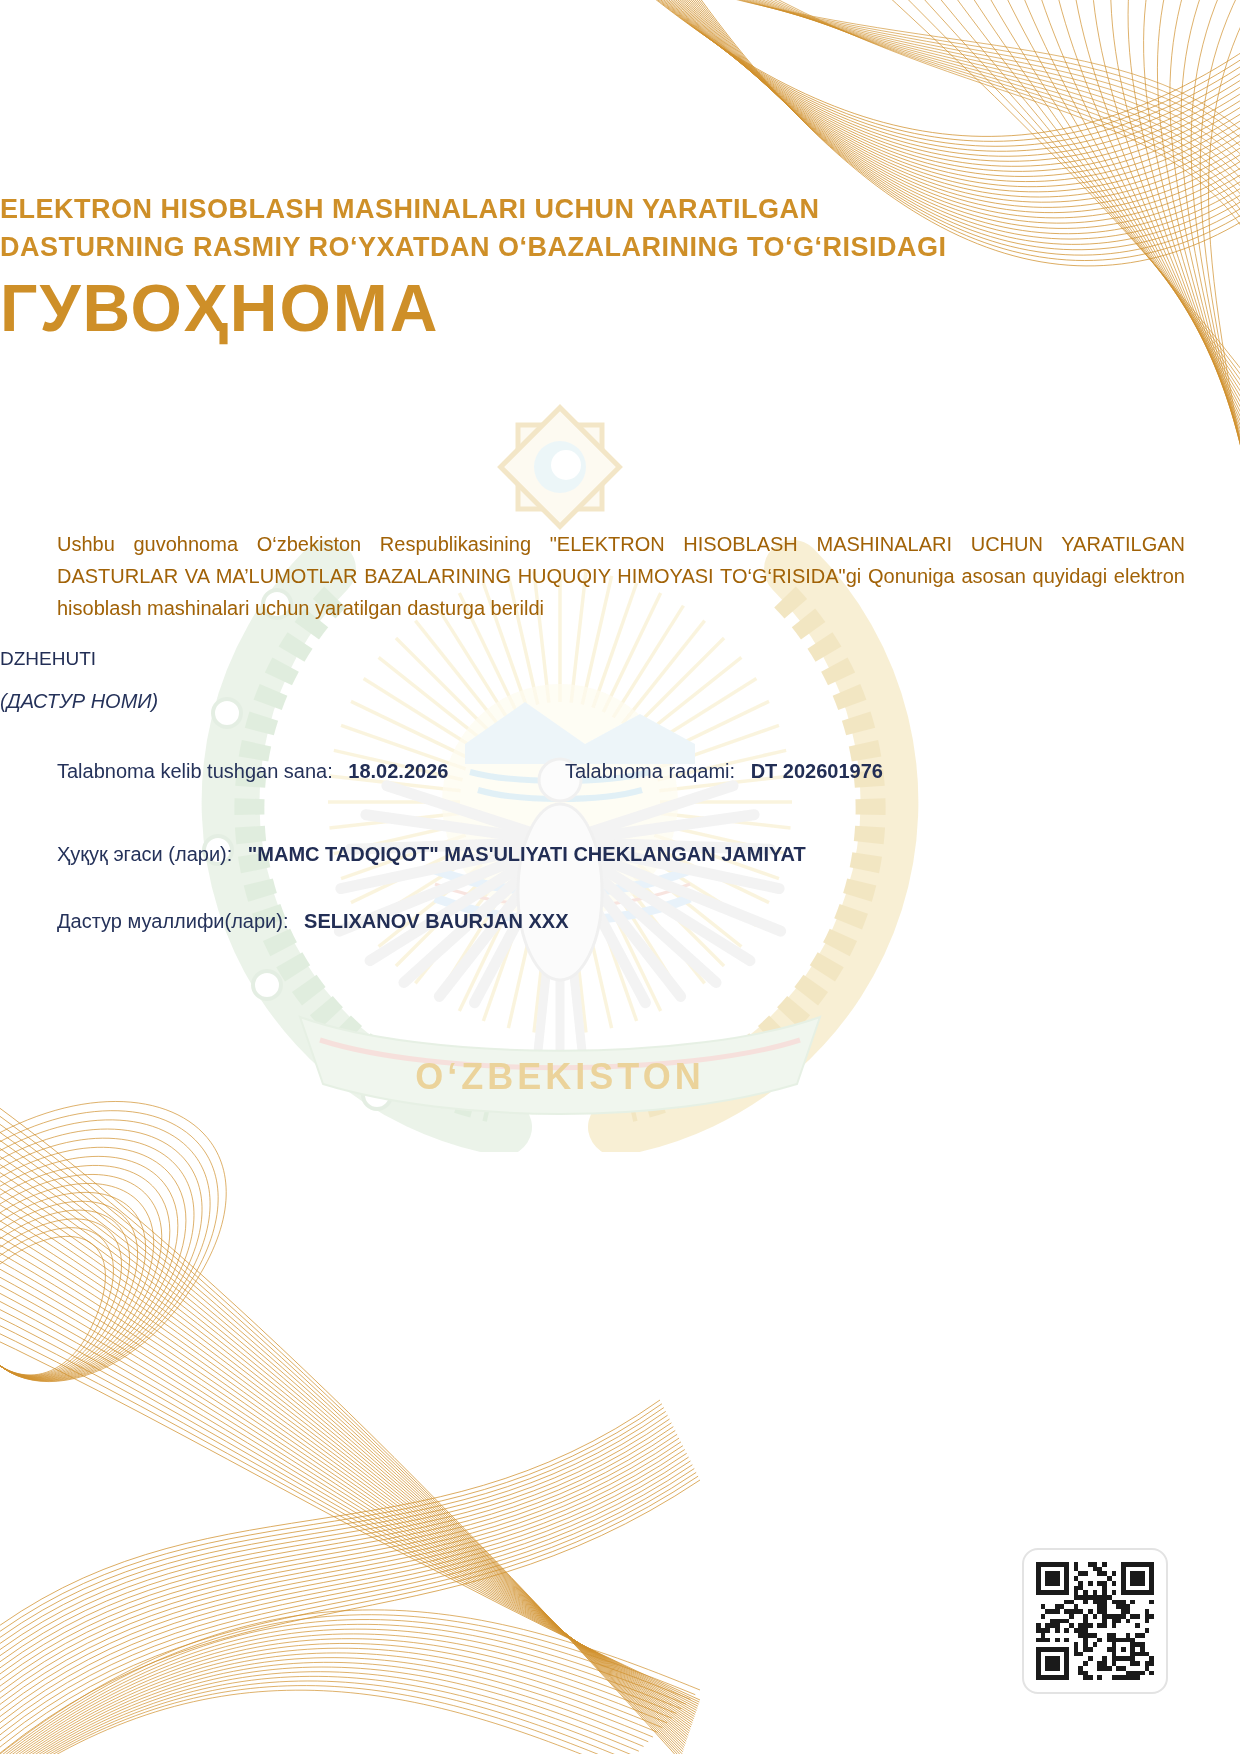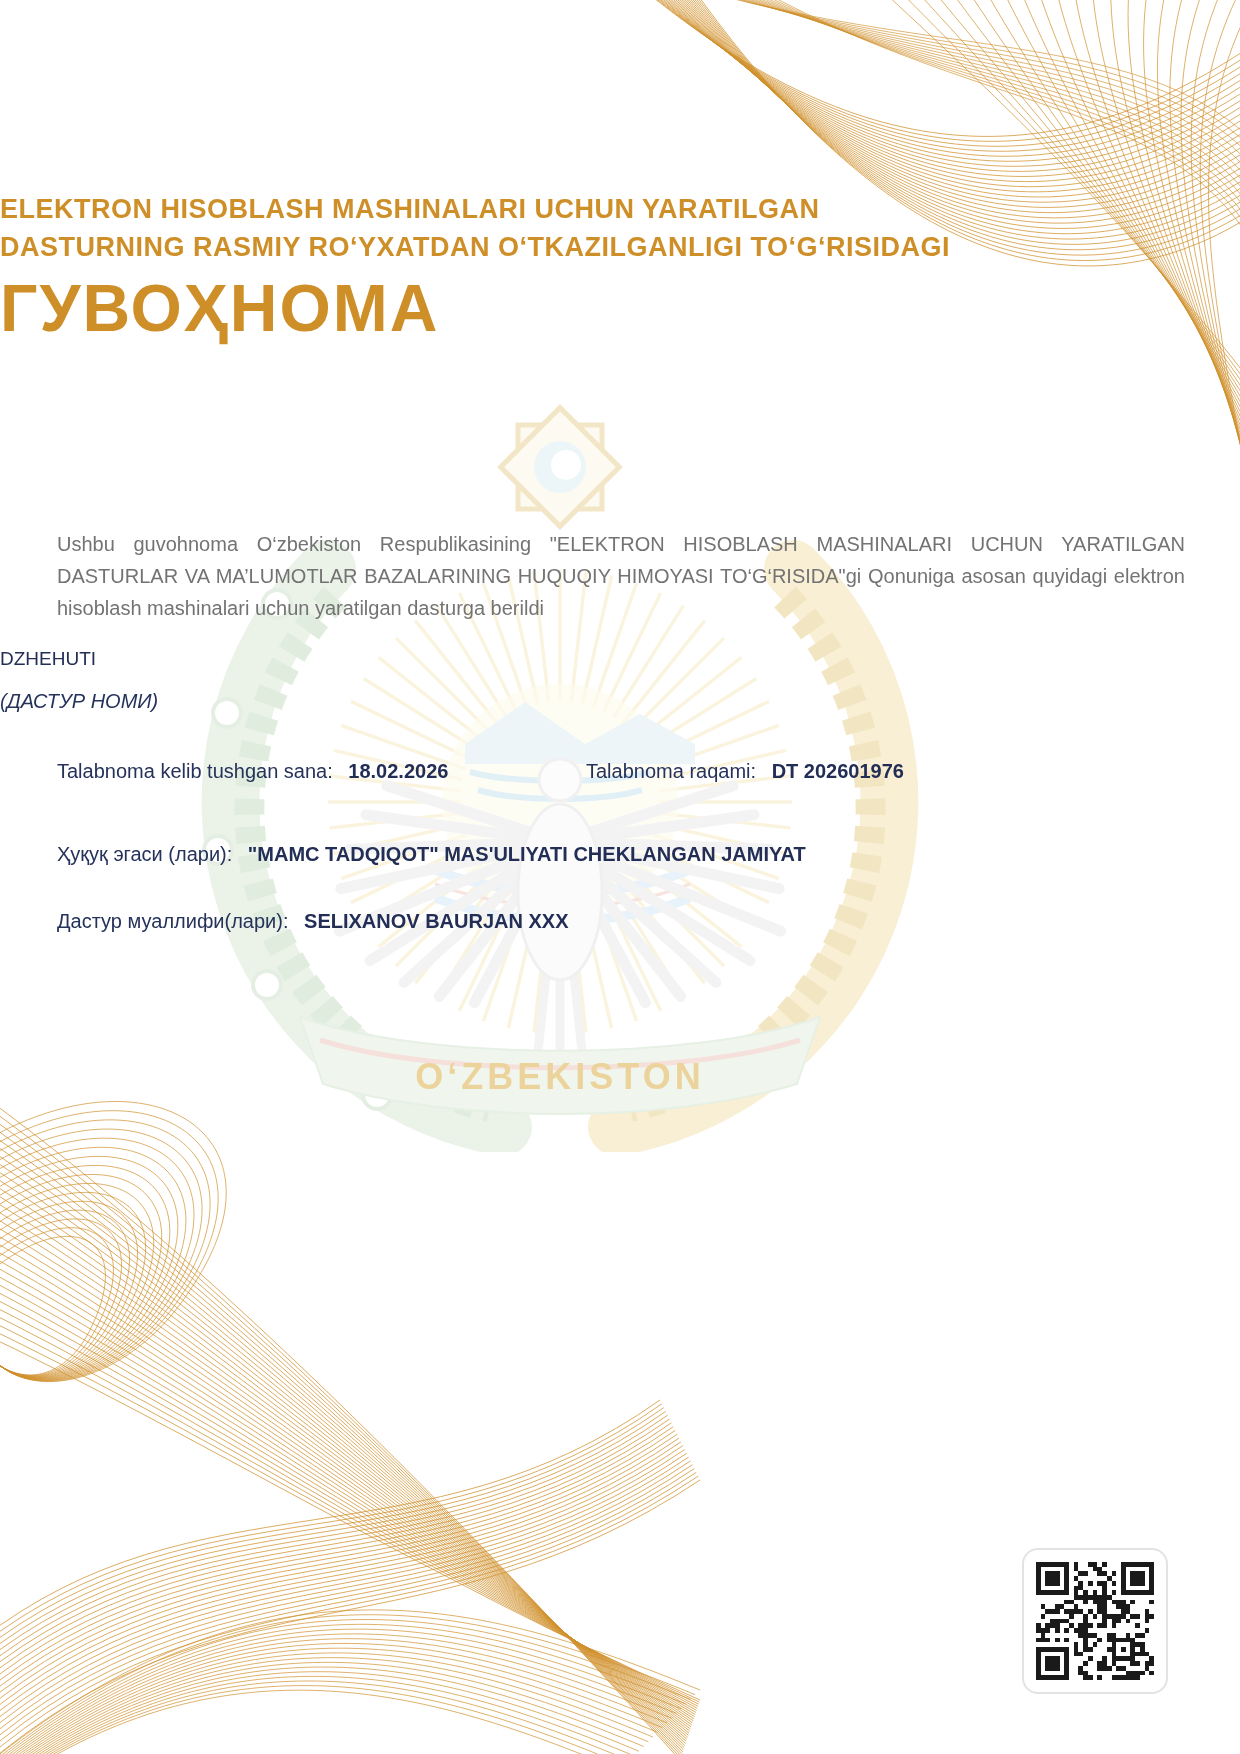--- a/index.html
+++ b/index.html
@@ -11,28 +11,28 @@
   svg.deco{position:absolute;left:0;top:0;width:1240px;height:1754px;pointer-events:none;}
   svg.emblem{position:absolute;left:185px;top:372px;width:750px;height:780px;opacity:.62;pointer-events:none;}
   .ctr{position:absolute;left:0;width:100%;text-align:left;}
   .gold{color:#CE8F28;}
   .hline1{top:194px;font-size:27px;font-weight:bold;letter-spacing:.5px;}
   .hline2{top:232px;font-size:27px;font-weight:bold;letter-spacing:.5px;}
   .title{top:270px;font-size:66px;font-weight:bold;letter-spacing:2px;}
   .ministry{top:400px;font-size:25px;font-weight:bold;color:#222E55;}
   .cert-number{top:464px;font-size:30px;font-weight:bold;color:#222E55;}
   .intro{position:absolute;top:528px;left:57px;width:1128px;margin:0;
-    font-size:20px;line-height:32px;text-align:justify;color:#737373;}
+    font-size:20px;line-height:32px;text-align:justify;color:#a16207;}
   .prog{top:648px;font-size:19px;font-weight:normal;color:#222E55;}
   .prog-cap{top:690px;font-size:20px;font-style:italic;color:#25325A;}
   .field{position:absolute;font-size:20px;white-space:nowrap;}
   .field .lbl{color:#25325A;}
   .field .val{font-weight:bold;color:#222E55;margin-left:10px;}
   .f-date{top:760px;left:57px;}
-  .f-num{top:760px;left:586px;}
+  .f-num{top:760px;left:565px;}
   .f-owner{top:843px;left:57px;}
   .f-author{top:910px;left:57px;}
   .reg-note{position:absolute;top:1420px;left:537px;width:648px;margin:0;
     font-size:19px;line-height:30px;text-align:justify;color:#25325A;}
   .qr-card{position:absolute;left:1022px;top:1548px;width:146px;height:146px;
     box-sizing:border-box;border:2px solid #E3E3E3;border-radius:16px;background:#fff;
     display:flex;align-items:center;justify-content:center;}
   .qr-card svg{width:118px;height:118px;}
   .banner-text{font-family:"Liberation Sans",sans-serif;font-size:36px;font-weight:bold;
     letter-spacing:4px;fill:#E0B95F;}
@@ -325,21 +325,21 @@
     </g>
 
     <g>
       <path d="M 115 645 C 240 690 510 690 635 645 L 612 712 C 480 752 270 752 138 712 Z" fill="#E7F2E4" stroke="#D8E7D4" stroke-width="2"></path>
       <path d="M 135 668 C 250 705 500 705 615 668" stroke="#F2CEC7" stroke-width="5" fill="none"></path>
       <text class="banner-text" x="375" y="717" text-anchor="middle">O‘ZBEKISTON</text>
     </g>
   </svg>
 
   <div class="ctr hline1 gold">ELEKTRON HISOBLASH MASHINALARI UCHUN YARATILGAN</div>
-  <div class="ctr hline2 gold">DASTURNING RASMIY RO‘YXATDAN O‘TKAZILGANLIGI TO‘G‘RISIDAGI</div>
+  <div class="ctr hline2 gold">DASTURNING RASMIY RO‘YXATDAN O‘BAZALARINING TO‘G‘RISIDAGI</div>
   <div class="ctr title gold">ГУВОҲНОМА</div>
 
   <p class="intro">Ushbu guvohnoma O‘zbekiston Respublikasining "ELEKTRON HISOBLASH MASHINALARI UCHUN YARATILGAN DASTURLAR VA MA’LUMOTLAR BAZALARINING HUQUQIY HIMOYASI TO‘G‘RISIDA"gi Qonuniga asosan quyidagi elektron hisoblash mashinalari uchun yaratilgan dasturga berildi</p>
   <div class="ctr prog">DZHEHUTI</div>
   <div class="ctr prog-cap">(ДАСТУР НОМИ)</div>
 
   <div class="field f-date">
     <span class="lbl">Talabnoma kelib tushgan sana:</span>
     <span class="val">18.02.2026</span>
   </div>

